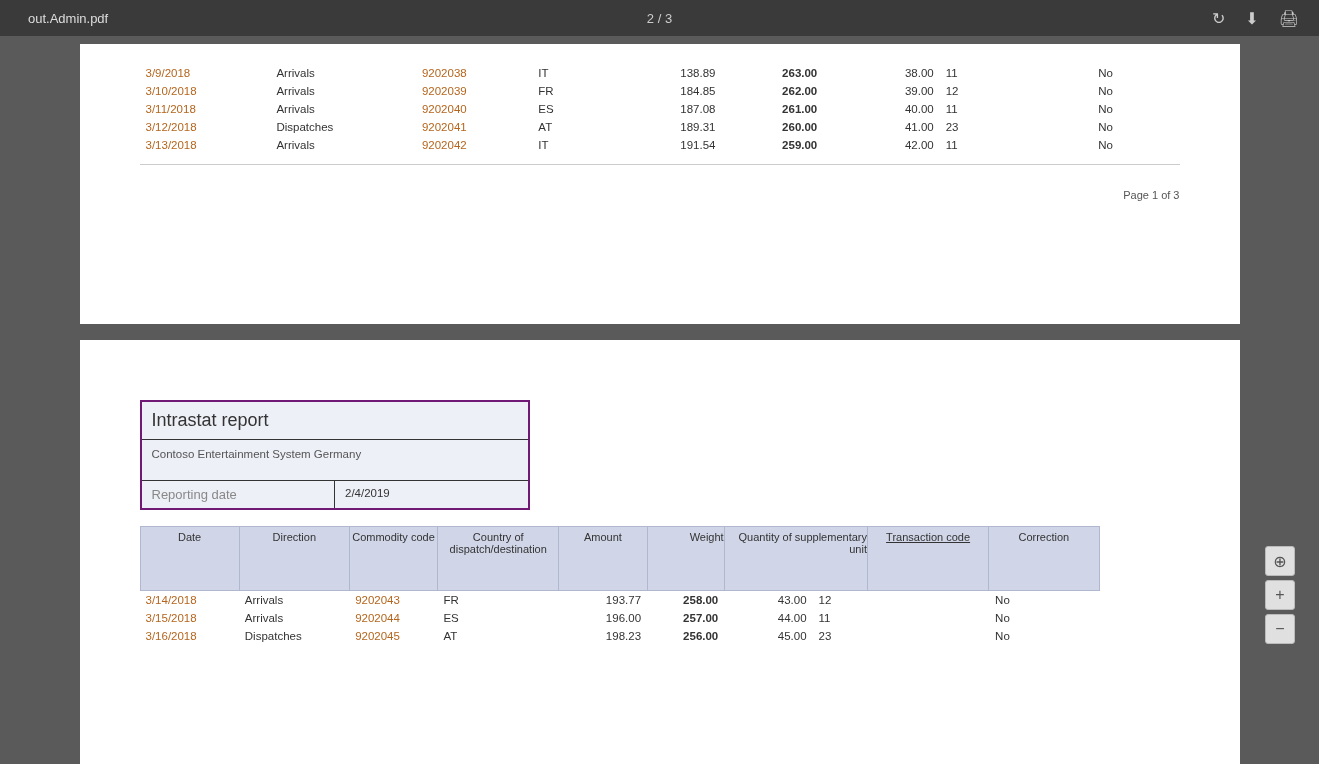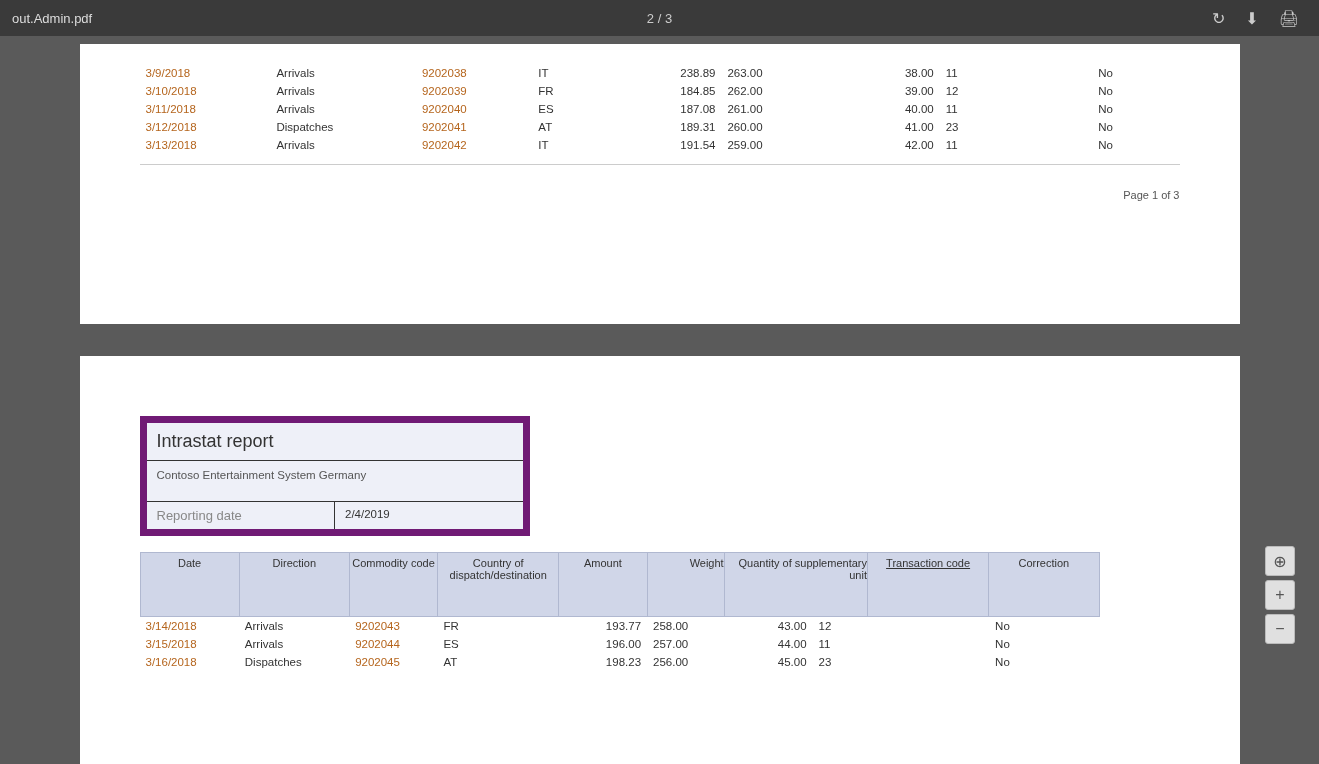--- a/index.html
+++ b/index.html
@@ -13,21 +13,21 @@
       display: flex;
       flex-direction: column;
     }
 
     
     .toolbar {
       background: #3a3a3a;
       color: #ccc;
       display: flex;
       align-items: center;
-      padding: 4px 12px;
+      padding: 4px 28px;
       height: 36px;
       flex-shrink: 0;
       position: relative;
     }
     .toolbar-filename {
       font-size: 13px;
       color: #ddd;
     }
     .toolbar-center {
       position: absolute;
@@ -52,21 +52,21 @@
     
     .main-area {
       flex: 1;
       overflow-y: scroll;
       overflow-x: hidden;
       background: #5a5a5a;
       padding: 0;
       display: flex;
       flex-direction: column;
       align-items: center;
-      gap: 16px;
+      gap: 0;
     }
 
     
     .main-area::-webkit-scrollbar { width: 12px; }
     .main-area::-webkit-scrollbar-track { background: #666; }
     .main-area::-webkit-scrollbar-thumb { background: #999; }
 
     
     .pdf-page {
       background: #fff;
@@ -85,38 +85,38 @@
     }
     .data-table td {
       padding: 3px 6px;
       vertical-align: top;
     }
     .data-table .col-date { color: #b5651d; width: 90px; }
     .data-table .col-dir { color: #333; width: 100px; }
     .data-table .col-code { color: #b5651d; width: 80px; }
     .data-table .col-country { color: #333; width: 50px; }
     .data-table .col-amount { color: #333; text-align: right; width: 80px; }
-    .data-table .col-weight { color: #333; width: 70px; }
+    .data-table .col-weight { color: #333; text-align: right; width: 70px; font-weight: bold; }
     .data-table .col-qty { color: #333; text-align: right; width: 80px; }
     .data-table .col-supp { color: #333; text-align: left; width: 20px; }
     .data-table .col-trans { color: #333; width: 80px; }
     .data-table .col-corr { color: #333; width: 60px; }
 
     .page-footer {
       text-align: right;
       font-size: 11px;
       color: #555;
       margin-top: 10px;
       padding-top: 24px;
       border-top: 1px solid #ccc;
     }
 
     
     .report-header-box {
-      border: 7px solid #701a75;
+      border: 2px solid #701a75;
       width: 390px;
       margin-bottom: 16px;
     }
     .report-title-row {
       padding: 8px 10px;
       border-bottom: 1px solid #333;
       background: #eef0f8;
     }
     .report-title {
       font-size: 18px;
@@ -214,21 +214,21 @@
 <div class="main-area">
 
   <div class="pdf-page">
     <table class="data-table">
       <tbody id="page1-tbody">
       <tr>
     <td class="col-date">3/9/2018</td>
     <td class="col-dir">Arrivals</td>
     <td class="col-code">9202038</td>
     <td class="col-country">IT</td>
-    <td class="col-amount">238.89</td>
+    <td class="col-amount">138.89</td>
     <td class="col-weight">263.00</td>
     <td class="col-qty">38.00</td>
     <td class="col-supp">11</td>
     <td class="col-trans"></td>
     <td class="col-corr">No</td>
   </tr>
           <tr>
     <td class="col-date">3/10/2018</td>
     <td class="col-dir">Arrivals</td>
     <td class="col-code">9202039</td>

